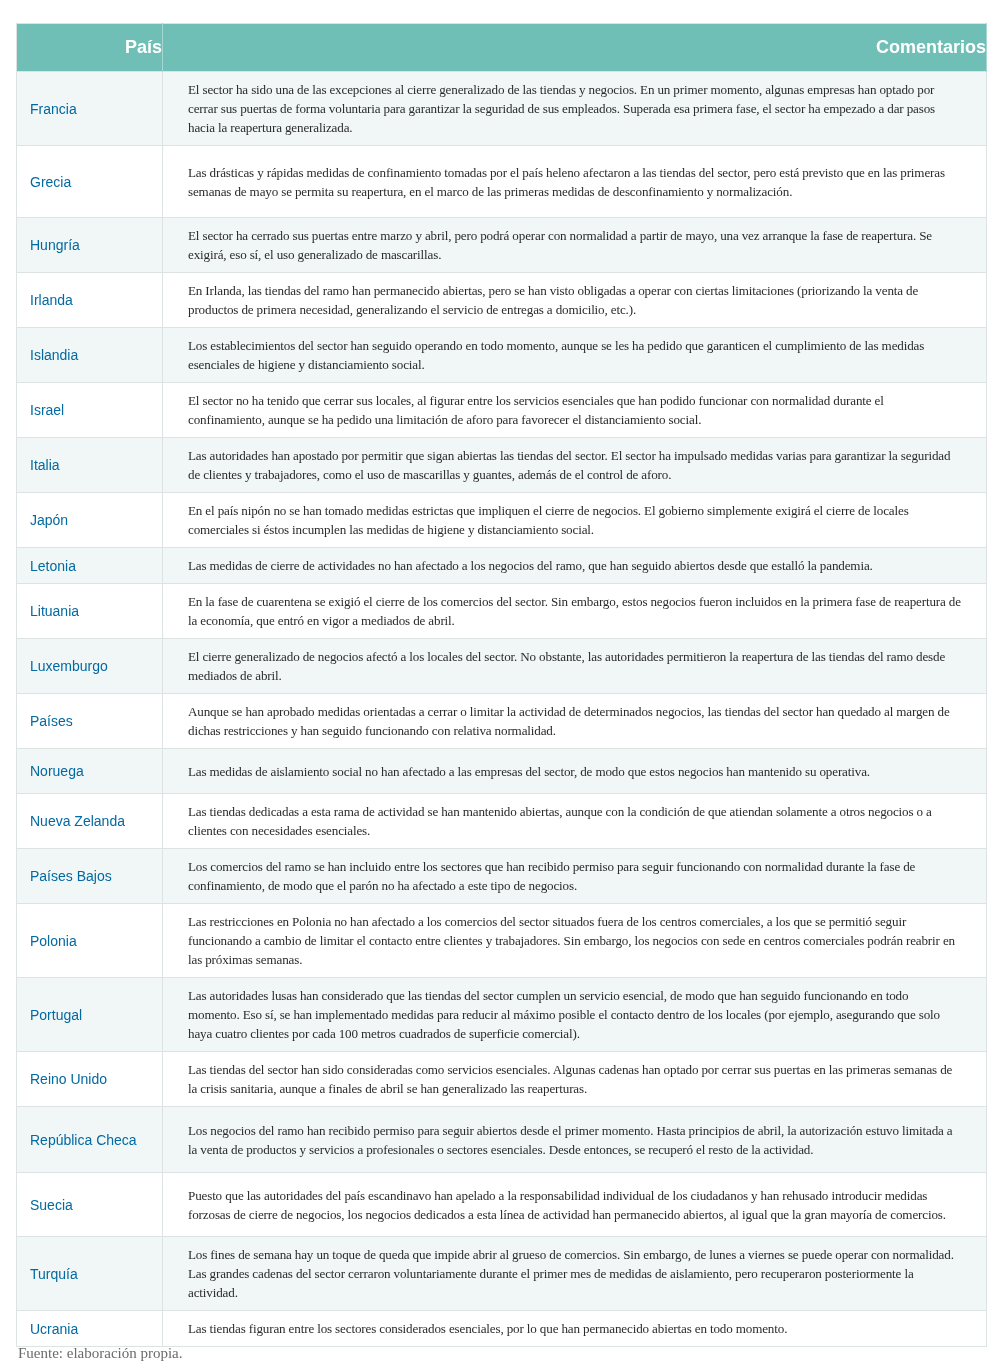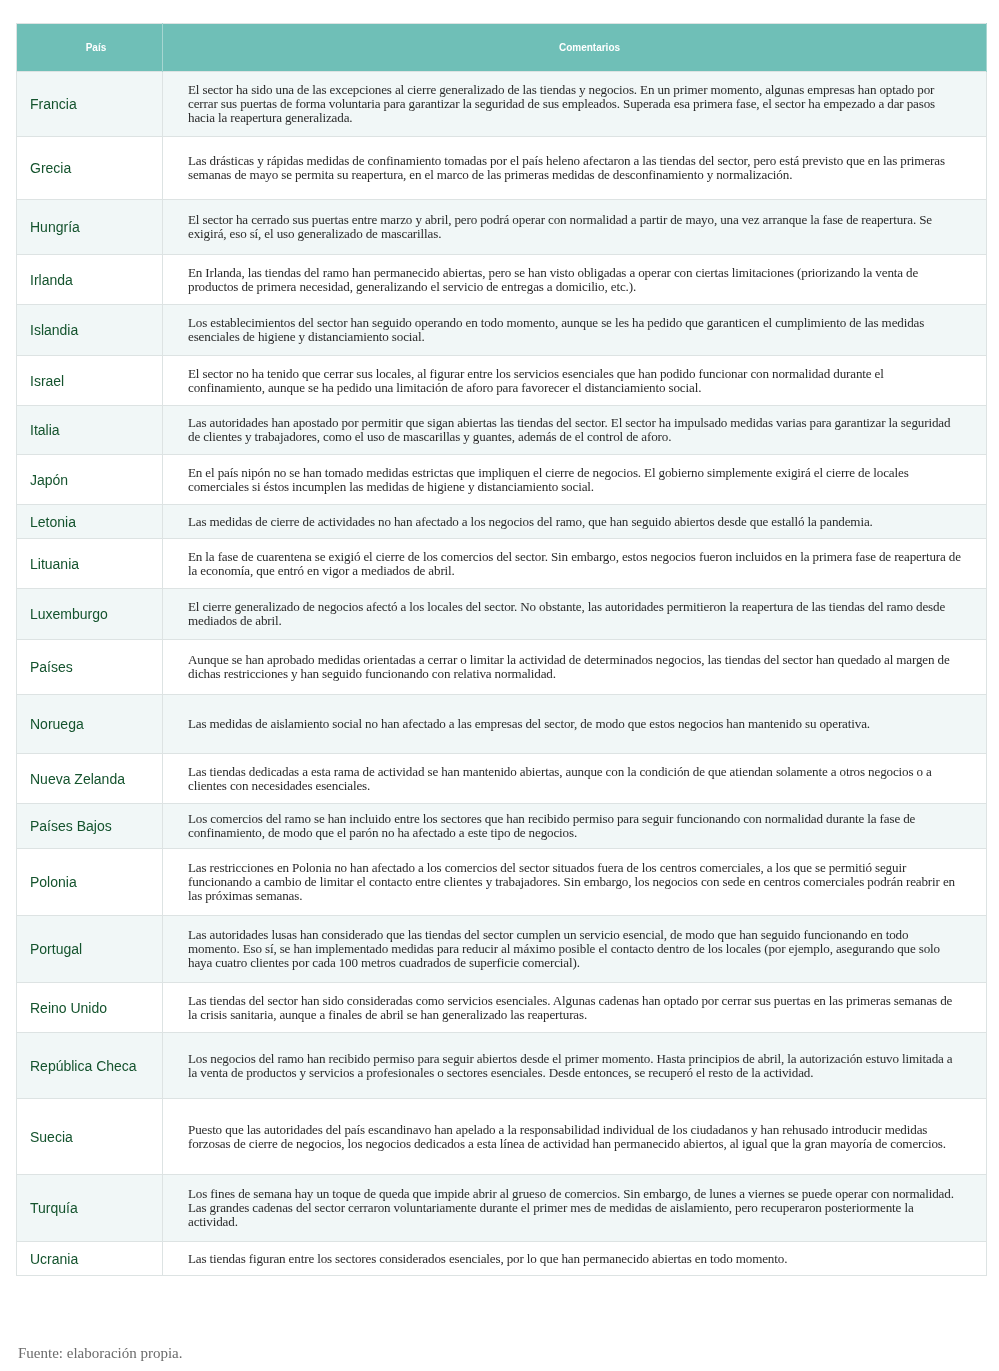--- a/index.html
+++ b/index.html
@@ -2,32 +2,32 @@
 <html><head>
 <meta charset="utf-8">
 <style>
   html, body { margin:0; padding:0; background:#ffffff; }
   body { width:999px; height:1371px; position:relative; overflow:hidden; }
   .wrap { position:absolute; left:16px; top:23px; width:970px; }
   table { border-collapse:collapse; width:970px; table-layout:fixed; border:1px solid #dde3e3; }
   col.c1 { width:146px; }
   col.c2 { width:824px; }
   thead th {
-    background:#6fbfb7; color:#ffffff; text-align:center;
-    font-family:"Liberation Sans", sans-serif; font-weight:bold; font-size:10px;
+    background:#6fbfb7; color:#ffffff; text-align:right;
+    font-family:"Liberation Sans", sans-serif; font-weight:bold; font-size:18px;
     height:47px; padding:0 0 0 13px; border-right:1px solid #a6d6d1;
   }
   thead th.h2 { padding-left:30px; }
   tbody td { border-top:1px solid #dde3e3; vertical-align:middle; }
   tbody td.country {
-    font-family:"Liberation Sans", sans-serif; font-size:14px; color:#14532d;
+    font-family:"Liberation Sans", sans-serif; font-size:14px; color:#0369a1;
     padding:0 0 0 13px; border-right:1px solid #dde3e3;
   }
   tbody td.comment {
-    font-family:"Liberation Serif", serif; font-size:13.1px; line-height:14px; color:#2b2b2b;
+    font-family:"Liberation Serif", serif; font-size:13.1px; line-height:19px; color:#2b2b2b;
     padding:8px 24px 8px 25px; letter-spacing:-0.15px;
   }
   tbody tr:nth-child(odd) { background:#f1f7f7; }
   tbody tr:nth-child(even) { background:#ffffff; }
   .source {
     position:absolute; left:18px; top:1345px;
     font-family:"Liberation Serif", serif; font-size:15px; color:#6b6b6b;
   }
 </style>
 </head>
@@ -43,21 +43,21 @@
       <tr>
         <th>País</th>
         <th class="h2">Comentarios</th>
       </tr>
     </thead>
     <tbody id="tbody">
         <tr style="height: 65px;">
           <td class="country">Francia</td>
           <td class="comment">El sector ha sido una de las excepciones al cierre generalizado de las tiendas y negocios. En un primer momento, algunas empresas han optado por cerrar sus puertas de forma voluntaria para garantizar la seguridad de sus empleados. Superada esa primera fase, el sector ha empezado a dar pasos hacia la reapertura generalizada.</td>
         </tr>
-        <tr style="height: 63px;">
+        <tr style="height: 72px;">
           <td class="country">Grecia</td>
           <td class="comment">Las drásticas y rápidas medidas de confinamiento tomadas por el país heleno afectaron a las tiendas del sector, pero está previsto que en las primeras semanas de mayo se permita su reapertura, en el marco de las primeras medidas de desconfinamiento y normalización.</td>
         </tr>
         <tr style="height: 55px;">
           <td class="country">Hungría</td>
           <td class="comment">El sector ha cerrado sus puertas entre marzo y abril, pero podrá operar con normalidad a partir de mayo, una vez arranque la fase de reapertura. Se exigirá, eso sí, el uso generalizado de mascarillas.</td>
         </tr>
         <tr style="height: 50px;">
           <td class="country">Irlanda</td>
           <td class="comment">En Irlanda, las tiendas del ramo han permanecido abiertas, pero se han visto obligadas a operar con ciertas limitaciones (priorizando la venta de productos de primera necesidad, generalizando el servicio de entregas a domicilio, etc.).</td>
@@ -87,21 +87,21 @@
           <td class="comment">En la fase de cuarentena se exigió el cierre de los comercios del sector. Sin embargo, estos negocios fueron incluidos en la primera fase de reapertura de la economía, que entró en vigor a mediados de abril.</td>
         </tr>
         <tr style="height: 51px;">
           <td class="country">Luxemburgo</td>
           <td class="comment">El cierre generalizado de negocios afectó a los locales del sector. No obstante, las autoridades permitieron la reapertura de las tiendas del ramo desde mediados de abril.</td>
         </tr>
         <tr style="height: 55px;">
           <td class="country">Países</td>
           <td class="comment">Aunque se han aprobado medidas orientadas a cerrar o limitar la actividad de determinados negocios, las tiendas del sector han quedado al margen de dichas restricciones y han seguido funcionando con relativa normalidad.</td>
         </tr>
-        <tr style="height: 59px;">
+        <tr style="height: 45px;">
           <td class="country">Noruega</td>
           <td class="comment">Las medidas de aislamiento social no han afectado a las empresas del sector, de modo que estos negocios han mantenido su operativa.</td>
         </tr>
         <tr style="height: 50px;">
           <td class="country">Nueva Zelanda</td>
           <td class="comment">Las tiendas dedicadas a esta rama de actividad se han mantenido abiertas, aunque con la condición de que atiendan solamente a otros negocios o a clientes con necesidades esenciales.</td>
         </tr>
         <tr style="height: 39px;">
           <td class="country">Países Bajos</td>
           <td class="comment">Los comercios del ramo se han incluido entre los sectores que han recibido permiso para seguir funcionando con normalidad durante la fase de confinamiento, de modo que el parón no ha afectado a este tipo de negocios.</td>
@@ -115,21 +115,21 @@
           <td class="comment">Las autoridades lusas han considerado que las tiendas del sector cumplen un servicio esencial, de modo que han seguido funcionando en todo momento. Eso sí, se han implementado medidas para reducir al máximo posible el contacto dentro de los locales (por ejemplo, asegurando que solo haya cuatro clientes por cada 100 metros cuadrados de superficie comercial).</td>
         </tr>
         <tr style="height: 50px;">
           <td class="country">Reino Unido</td>
           <td class="comment">Las tiendas del sector han sido consideradas como servicios esenciales. Algunas cadenas han optado por cerrar sus puertas en las primeras semanas de la crisis sanitaria, aunque a finales de abril se han generalizado las reaperturas.</td>
         </tr>
         <tr style="height: 66px;">
           <td class="country">República Checa</td>
           <td class="comment">Los negocios del ramo han recibido permiso para seguir abiertos desde el primer momento. Hasta principios de abril, la autorización estuvo limitada a la venta de productos y servicios a profesionales o sectores esenciales. Desde entonces, se recuperó el resto de la actividad.</td>
         </tr>
-        <tr style="height: 76px;">
+        <tr style="height: 64px;">
           <td class="country">Suecia</td>
           <td class="comment">Puesto que las autoridades del país escandinavo han apelado a la responsabilidad individual de los ciudadanos y han rehusado introducir medidas forzosas de cierre de negocios, los negocios dedicados a esta línea de actividad han permanecido abiertos, al igual que la gran mayoría de comercios.</td>
         </tr>
         <tr style="height: 67px;">
           <td class="country">Turquía</td>
           <td class="comment">Los fines de semana hay un toque de queda que impide abrir al grueso de comercios. Sin embargo, de lunes a viernes se puede operar con normalidad. Las grandes cadenas del sector cerraron voluntariamente durante el primer mes de medidas de aislamiento, pero recuperaron posteriormente la actividad.</td>
         </tr>
         <tr style="height: 34px; margin-left: 47px;">
           <td class="country">Ucrania</td>
           <td class="comment">Las tiendas figuran entre los sectores considerados esenciales, por lo que han permanecido abiertas en todo momento.</td>

